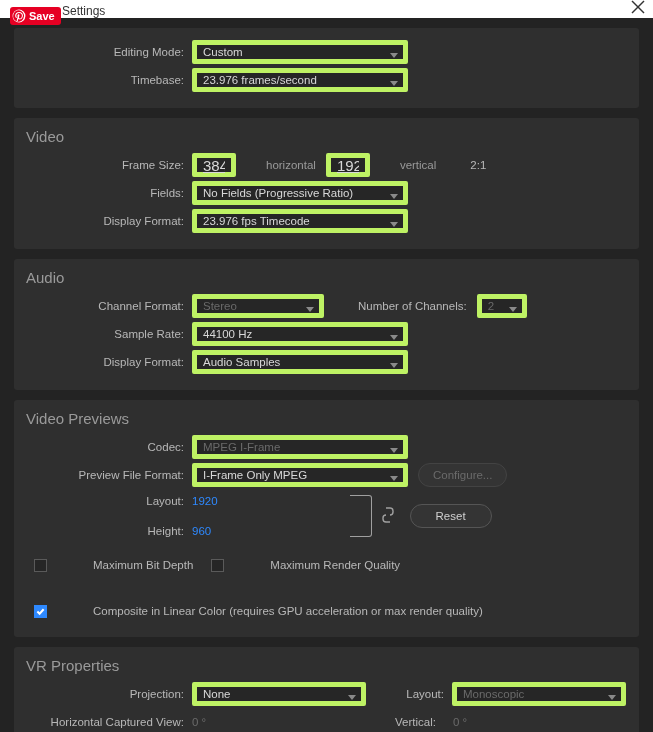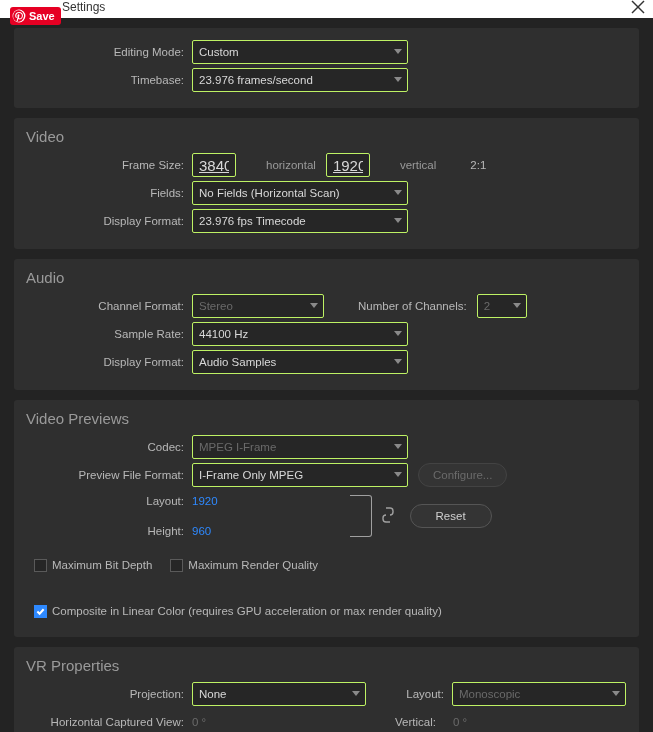--- a/index.html
+++ b/index.html
@@ -1,53 +1,53 @@
 <!DOCTYPE html>
 <html><head>
 <meta charset="utf-8">
 <style>
 * { box-sizing: border-box; margin: 0; padding: 0; font-family: "Segoe UI", Tahoma, sans-serif; }
 body { background: #232323; width: 653px; height: 732px; overflow: hidden; }
 .window { width: 100%; height: 100%; display: flex; flex-direction: column; }
 
 
-.titlebar { height: 30px; background: #fff; display: flex; align-items: flex-start; padding: 0 8px; position: relative; }
+.titlebar { height: 30px; background: #fff; display: flex; align-items: flex-end; padding: 0 8px; position: relative; }
 .titlebar .title { font-size: 12px; color: #333; margin-left: 54px; }
 .titlebar .close { margin-left: auto; cursor: pointer; }
 .titlebar .close svg { width: 14px; height: 14px; stroke: #333; stroke-width: 1.4; }
 .save-btn { position: absolute; left: 10px; top: 7px; background: #e60023; color: #fff; font-size: 11px; font-weight: bold; padding: 2px 6px 2px 2px; border-radius: 3px; display: flex; align-items: center; gap: 3px; cursor: pointer; }
 .save-btn svg { width: 14px; height: 14px; }
 
 
 .body { flex: 1; background: #232323; padding: 10px 14px 14px 14px; color: #b8b8b8; font-size: 11.5px; display: flex; flex-direction: column; }
 .section { background: #2f2f2f; border-radius: 3px; padding: 10px 0 14px 0; margin-bottom: 10px; }
 .section-title { color: #9a9a9a; font-size: 15px; padding-left: 12px; margin-bottom: 6px; }
 .row { display: flex; align-items: center; min-height: 28px; padding-right: 12px; }
 .row .label { width: 178px; text-align: right; padding-right: 8px; color: #b8b8b8; }
 
 
-.select, .numbox { background: #262626; border: 1px solid #bef264; color: #d8d8d8; font-size: 11.5px; height: 24px; padding: 0 6px; border-radius: 2px; display: flex; align-items: center; position: relative; }
+.select, .numbox { background: #262626; border: 5px solid #bef264; color: #d8d8d8; font-size: 11.5px; height: 24px; padding: 0 6px; border-radius: 2px; display: flex; align-items: center; position: relative; }
 .select { cursor: pointer; }
 .select.disabled { color: #6a6a6a; cursor: default; }
 .select .caret { position: absolute; right: 5px; top: 8px; width: 0; height: 0; border-left: 4px solid transparent; border-right: 4px solid transparent; border-top: 5px solid #8a8a8a; }
 .select.wide { width: 216px; }
 .select.med { width: 174px; }
 .select.small { width: 132px; }
 .select.tiny { width: 50px; }
 .numbox { width: 44px; justify-content: flex-start; }
 .numbox input { background: transparent; border: none; color: #d8d8d8; width: 100%; font-size: 15px; outline: none; text-decoration: underline; }
 .text-link { color: #2e89ff; font-size: 11.5px; cursor: pointer; }
 .inactive-val { color: #6a6a6a; }
 
 
 .cb-row { padding-left: 20px; display: flex; align-items: center; gap: 18px; min-height: 24px; }
 .cb { width: 13px; height: 13px; background: #262626; border: 1px solid #5a5a5a; display: inline-flex; align-items: center; justify-content: center; margin-right: 5px; cursor: pointer; }
 .cb.checked { background: #2e89ff; border-color: #2e89ff; }
 .cb.checked svg { width: 9px; height: 9px; stroke: #fff; stroke-width: 2.2; fill: none; }
-.cb-label { display: inline-flex; align-items: center; cursor: pointer; }
+.cb-label { display: inline-flex; align-items: center; cursor: pointer; gap: 41px; }
 
 
 .btn { height: 24px; min-width: 82px; padding: 0 14px; border-radius: 12px; border: 1px solid #555; background: #343434; color: #d0d0d0; font-size: 11.5px; display: inline-flex; align-items: center; justify-content: center; cursor: pointer; }
 .btn.disabled { color: #6a6a6a; border-color: #434343; cursor: default; }
 
 
 .bracket { width: 22px; height: 42px; border-right: 1.5px solid #a0a0a0; border-top: 1.5px solid #a0a0a0; border-bottom: 1.5px solid #a0a0a0; border-top-right-radius: 3px; border-bottom-right-radius: 3px; }
 .chain { color: #a0a0a0; font-size: 13px; margin: 0 10px; cursor: pointer; }
 
 .gap { width: 10px; }
@@ -104,21 +104,21 @@
         <span class="midlabel">horizontal</span>
         <div class="numbox">
             <input value="1920" style="">
           </div>
         <span class="midlabel">vertical</span>
         <span class="midlabel" style="margin-left:4px;color:#b8b8b8">2:1</span>
       </div>
       <div class="row">
         <span class="label">Fields:</span>
         <div class="select wide">
-            <span>No Fields (Horizontal Scan)</span>
+            <span>No Fields (Progressive Ratio)</span>
             <span class="caret"></span>
           </div>
       </div>
       <div class="row">
         <span class="label">Display Format:</span>
         <div class="select wide">
             <span>23.976 fps Timecode</span>
             <span class="caret"></span>
           </div>
       </div>

